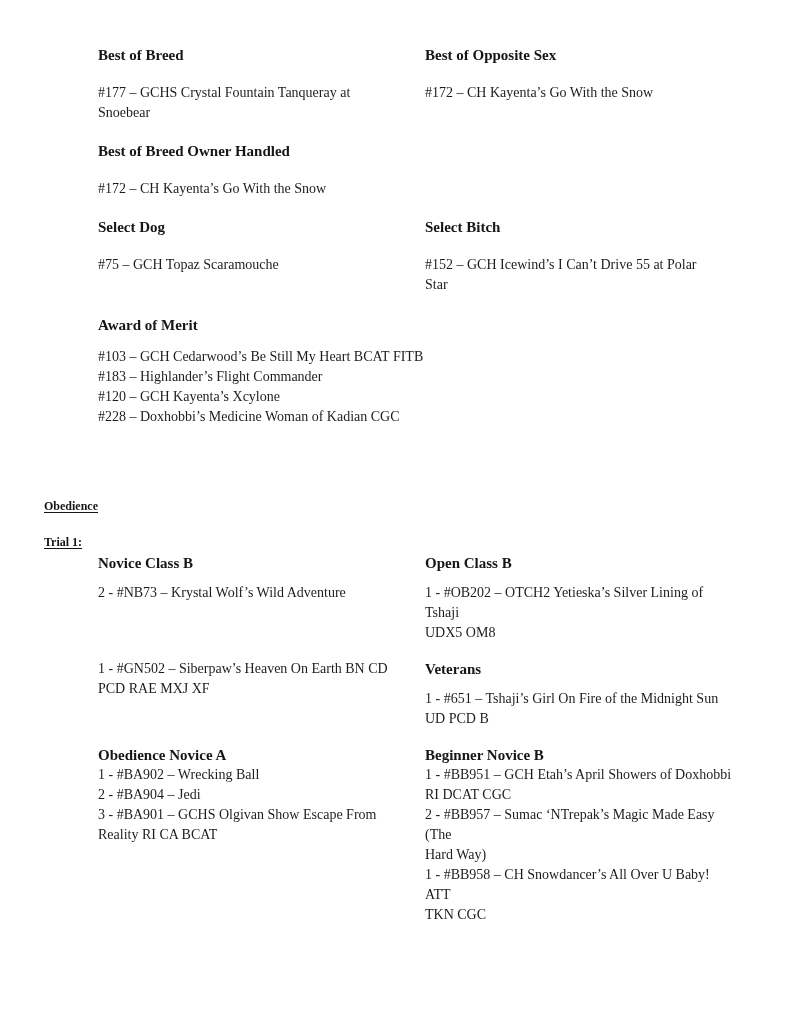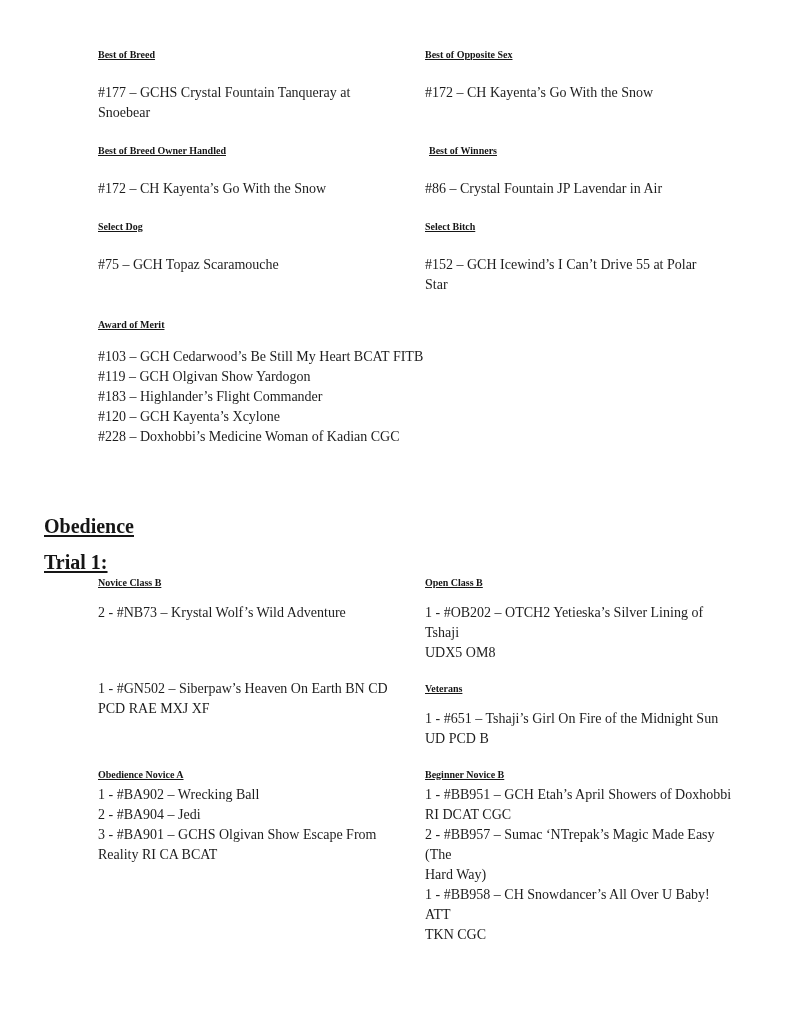--- a/index.html
+++ b/index.html
@@ -25,47 +25,46 @@
   }
   .pair {
     display: grid;
     grid-template-columns: 327px 1fr;
     margin: 0 0 18px 0;
   }
   .cell {
     padding-right: 14px;
   }
   h3.cat-heading {
-    font-size: 10px;
+    font-size: 15px;
     line-height: 20px;
     font-weight: 700;
     margin: 0 0 18px 0;
     color: #161616;
-    text-decoration: underline;
   }
   .indent-sm {
     padding-left: 4px;
   }
   .entry {
     font-size: 14px;
     line-height: 20px;
     margin: 0;
     white-space: pre-line;
   }
   .award {
     margin-top: 20px;
   }
   .award h3.cat-heading {
     margin-bottom: 12px;
   }
   .award .entry {
     white-space: normal;
   }
   h2.major-heading {
-    font-size: 20px;
+    font-size: 12px;
     line-height: 22px;
     font-weight: 700;
     margin: 0 0 14px 0;
     color: #161616;
     text-decoration: underline;
     text-underline-offset: 2px;
   }
   h2.trial-heading {
     margin-bottom: 0;
   }
@@ -102,42 +101,37 @@
         <h3 class="cat-heading">Best of Opposite Sex</h3>
         <p class="entry">#172 – CH Kayenta’s Go With the Snow</p>
       </div>
     </div>
 
     <div class="pair">
       <div class="cell">
         <h3 class="cat-heading">Best of Breed Owner Handled</h3>
         <p class="entry">#172 – CH Kayenta’s Go With the Snow</p>
       </div>
-      <div class="cell">
-        <h3 class="cat-heading indent-sm">Best of Winners</h3>
-        <p class="entry">#86 – Crystal Fountain JP Lavendar in Air</p>
-      </div>
     </div>
 
     <div class="pair">
       <div class="cell">
         <h3 class="cat-heading">Select Dog</h3>
         <p class="entry">#75 – GCH Topaz Scaramouche</p>
       </div>
       <div class="cell">
         <h3 class="cat-heading">Select Bitch</h3>
         <p class="entry">#152 – GCH Icewind’s I Can’t Drive 55 at Polar
 Star</p>
       </div>
     </div>
 
     <div class="award">
       <h3 class="cat-heading">Award of Merit</h3>
       <p class="entry">#103 – GCH Cedarwood’s Be Still My Heart BCAT FITB</p>
-      <p class="entry">#119 – GCH Olgivan Show Yardogon</p>
       <p class="entry">#183 – Highlander’s Flight Commander</p>
       <p class="entry">#120 – GCH Kayenta’s Xcylone</p>
       <p class="entry">#228 – Doxhobbi’s Medicine Woman of Kadian CGC</p>
     </div>
 
   </div>
 
   <div class="obedience-block">
     <h2 class="major-heading">Obedience</h2>
     <h2 class="major-heading trial-heading">Trial 1:</h2>

